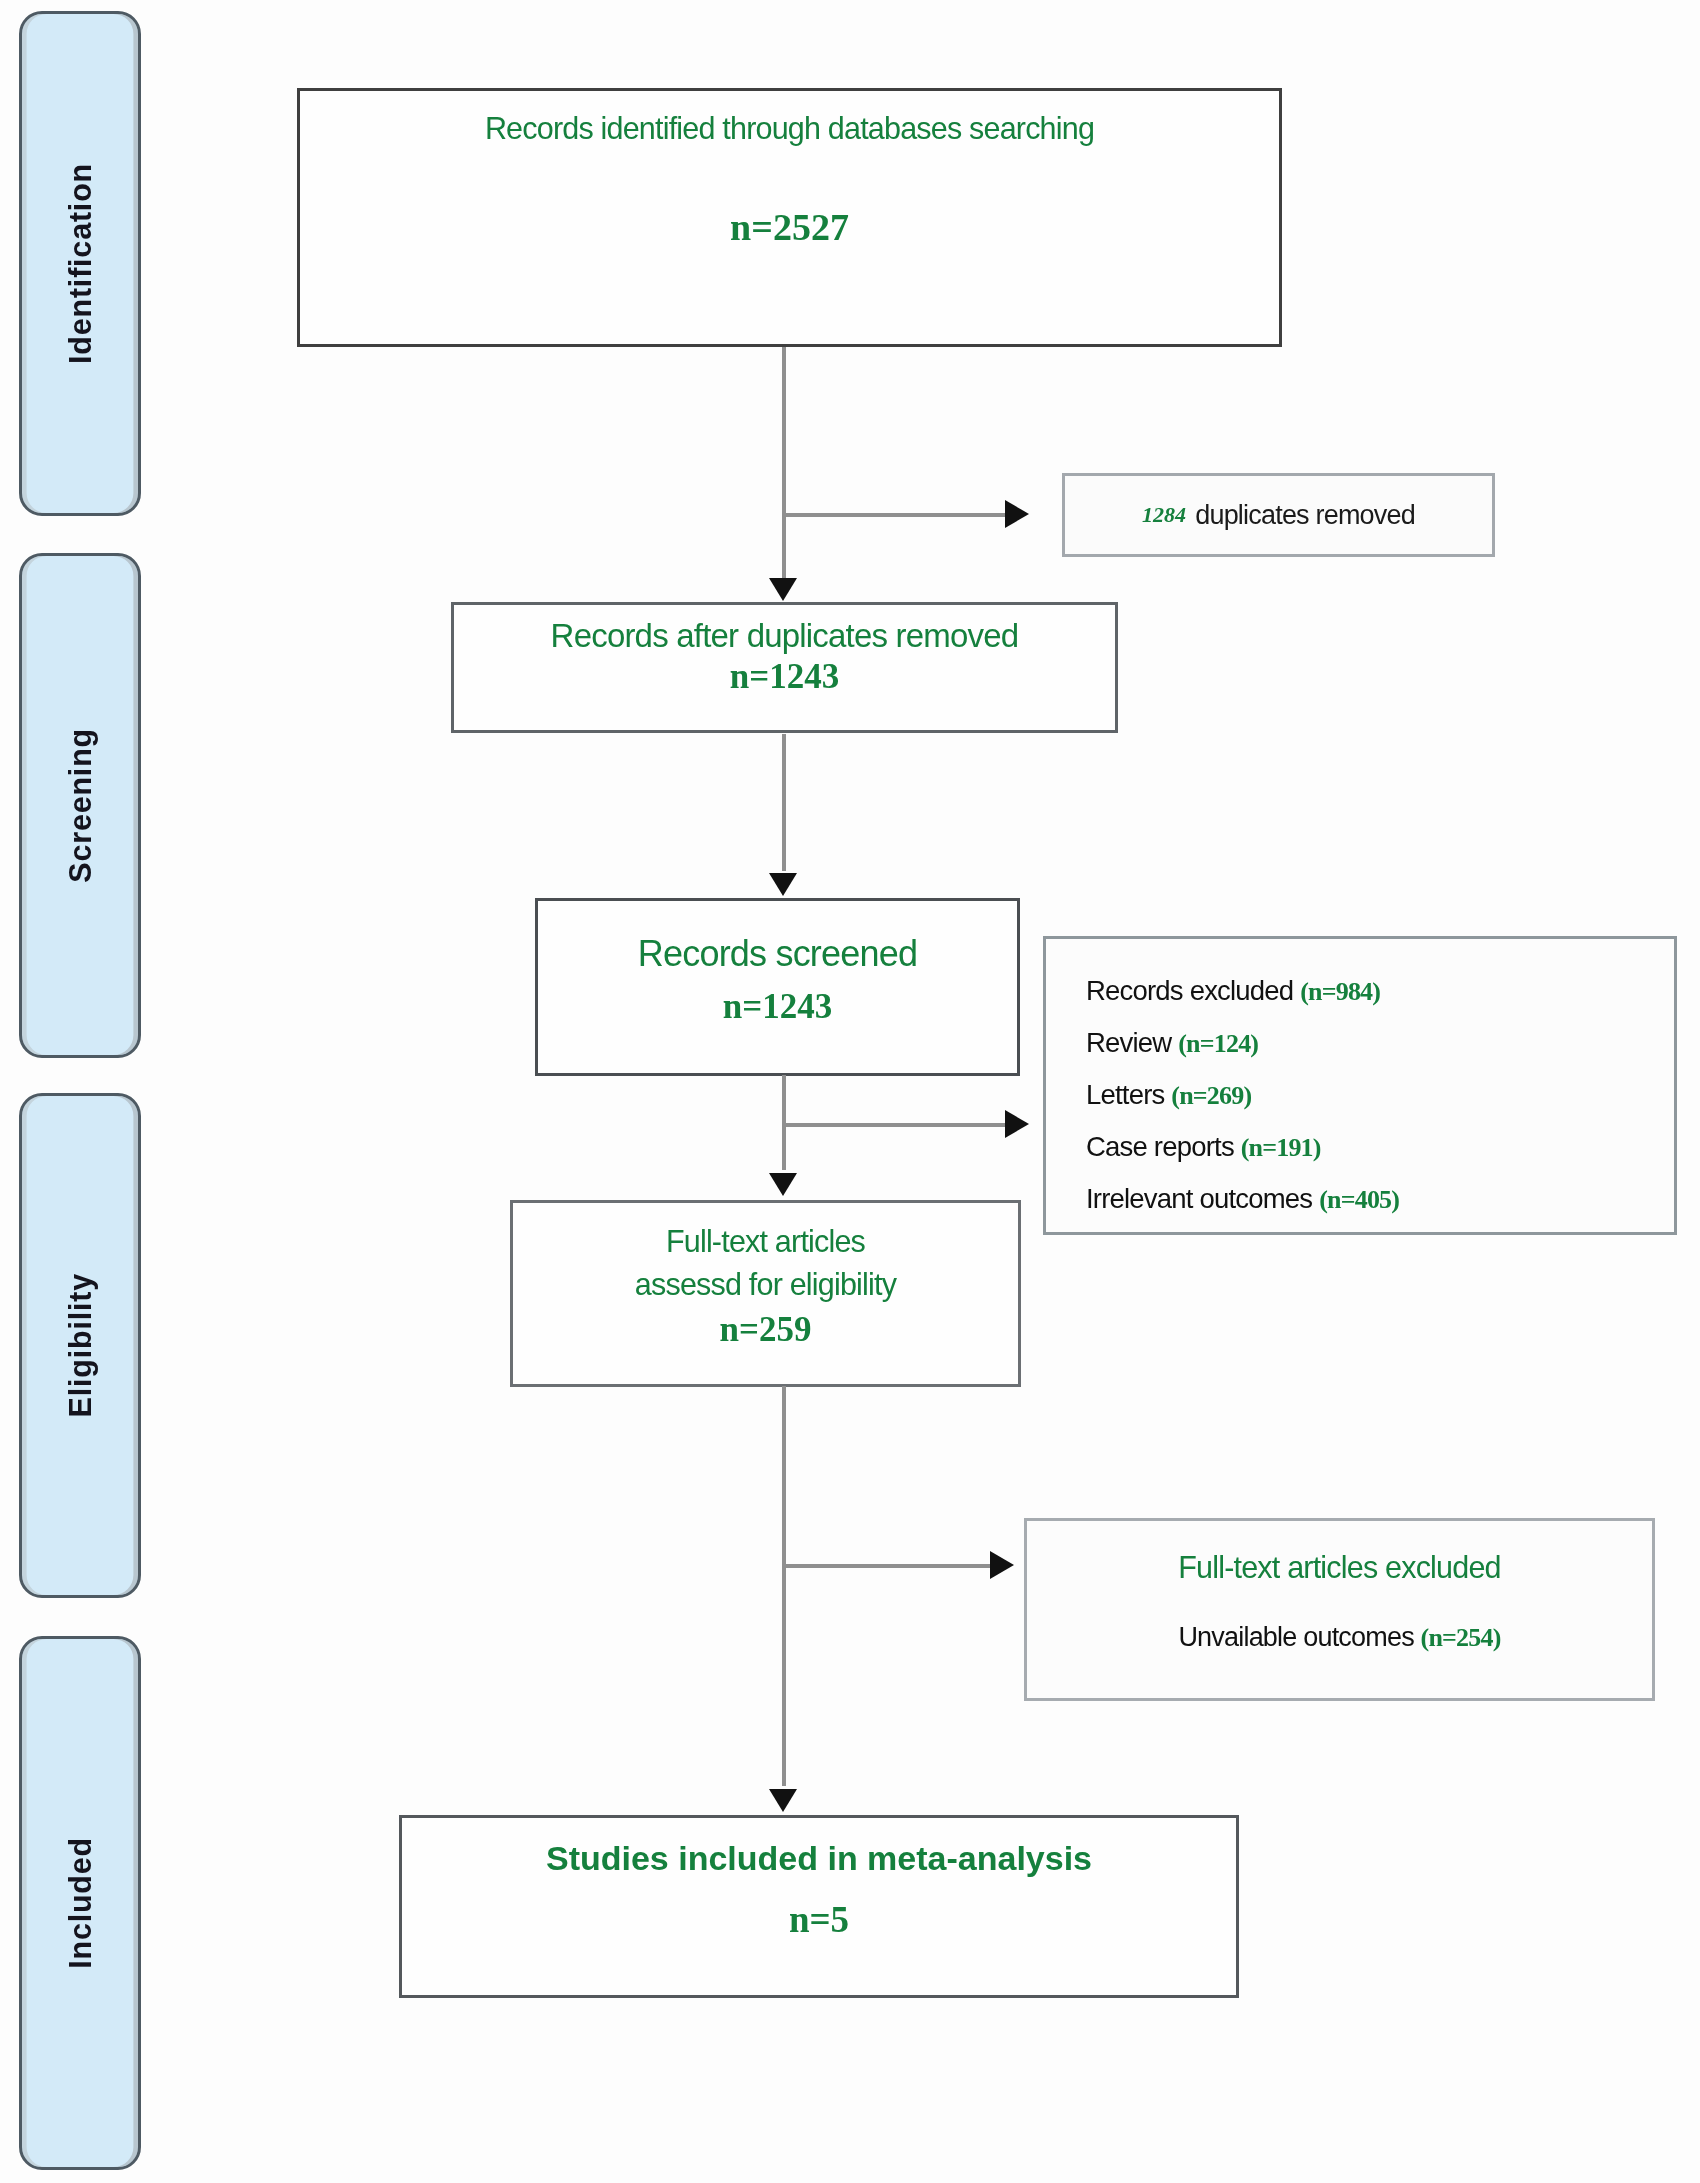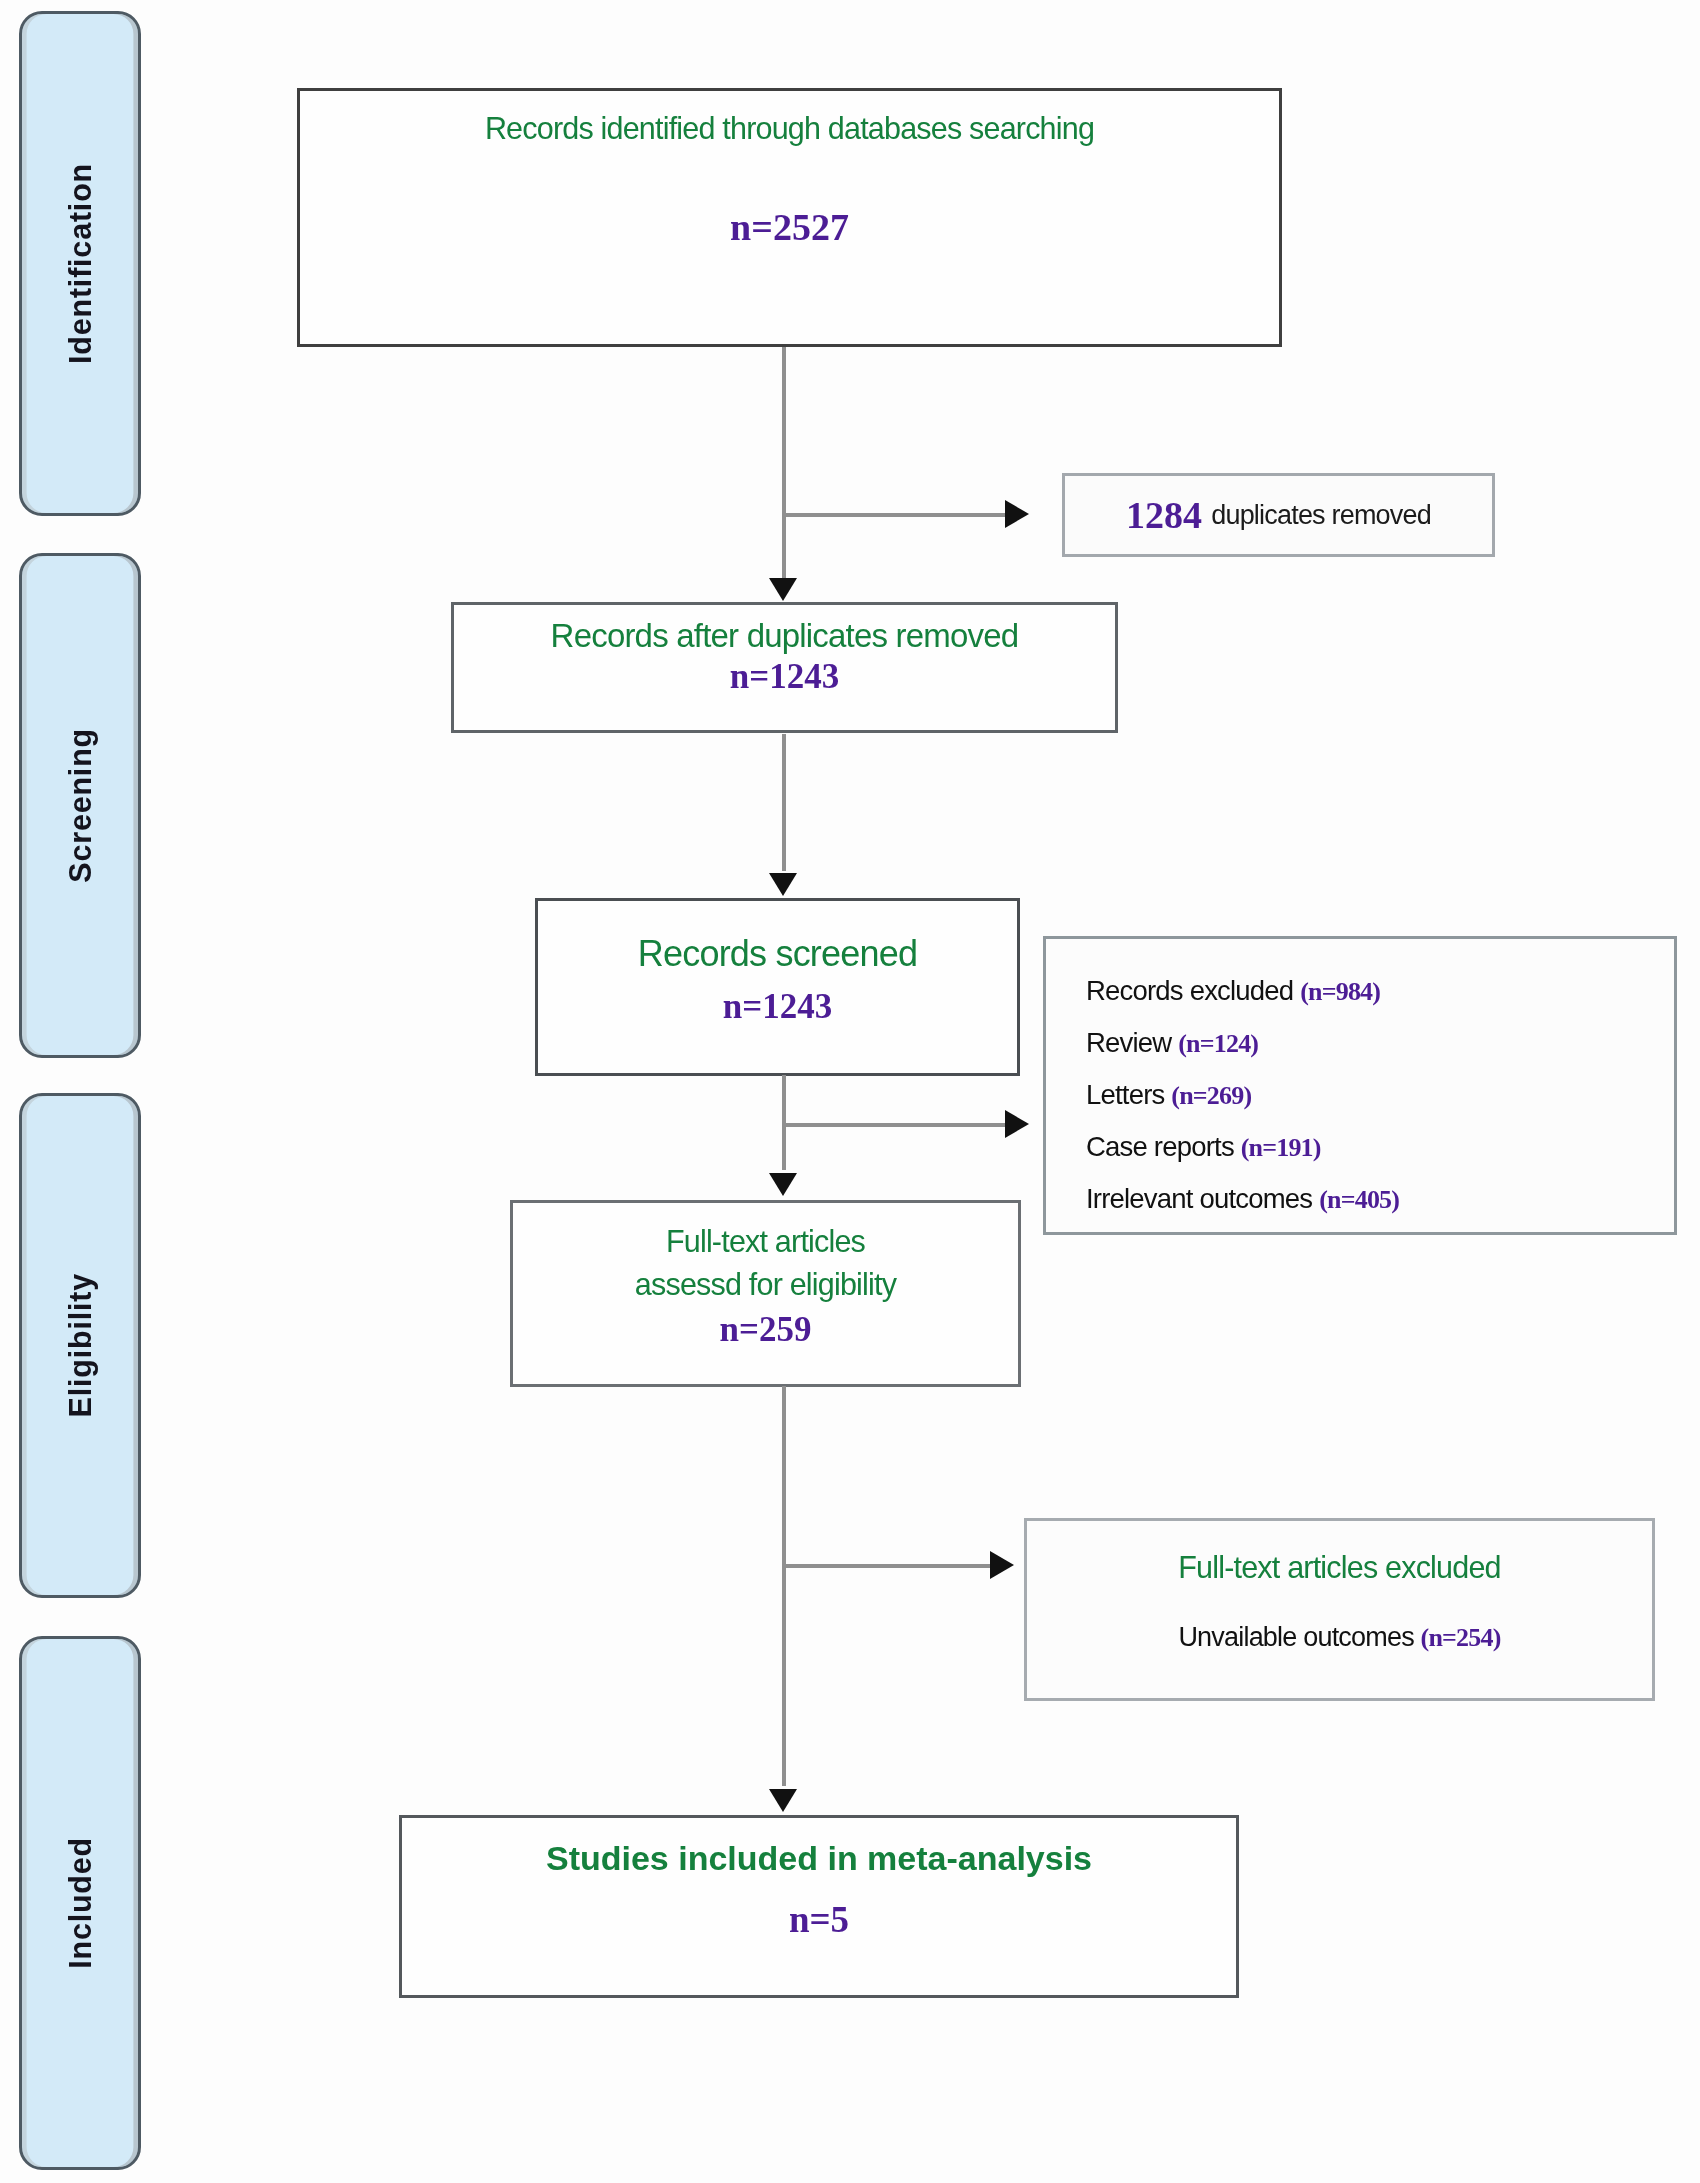--- a/index.html
+++ b/index.html
@@ -32,33 +32,33 @@
     transform:rotate(180deg);
     font-weight:bold;font-size:30.5px;letter-spacing:0.8px;
     color:#14141e;white-space:nowrap;
   }
   
   .fbox{position:absolute;background:#fefefe;box-sizing:border-box;}
   .center{display:flex;flex-direction:column;align-items:center;}
   .sans-title{font-size:30.5px;letter-spacing:-0.8px;color:#15803d;white-space:nowrap;}
   .nval{
     font-family:"Liberation Serif","DejaVu Serif",serif;
-    font-weight:bold;color:#4c1d95;white-space:nowrap;text-align:right;
+    font-weight:bold;color:#15803d;white-space:nowrap;text-align:right;
   }
   
   #box-identified{left:297px;top:88px;width:985px;height:259px;border:3.8px solid #3f3f3f;}
   #box-identified .sans-title{margin-top:20px;}
   #box-identified .nval{font-size:38px;margin-top:59px;}
   
   #box-duplicates{
     left:1062px;top:473px;width:433px;height:84px;
     border:3.1px solid #a3a8ad;background:#fbfbfb;
     display:flex;align-items:center;justify-content:center;gap:9.2px;
   }
-  #box-duplicates .nval{font-size:38px;}
+  #box-duplicates .nval{font-size:22px;font-style:italic;}
   #box-duplicates .dup-label{font-size:27px;letter-spacing:-0.8px;color:#1b1b1b;}
   
   #box-after-dup{left:451px;top:602px;width:667px;height:131px;border:3.1px solid #5f6468;}
   #box-after-dup .sans-title{margin-top:12.2px;font-size:33px;}
   #box-after-dup .nval{font-size:35px;margin-top:1.5px;}
   
   #box-screened{left:535px;top:898px;width:485px;height:178px;border:3.8px solid #4a4e52;}
   #box-screened .sans-title{margin-top:32px;font-size:36px;}
   #box-screened .nval{font-size:35px;margin-top:12.2px;}
   

